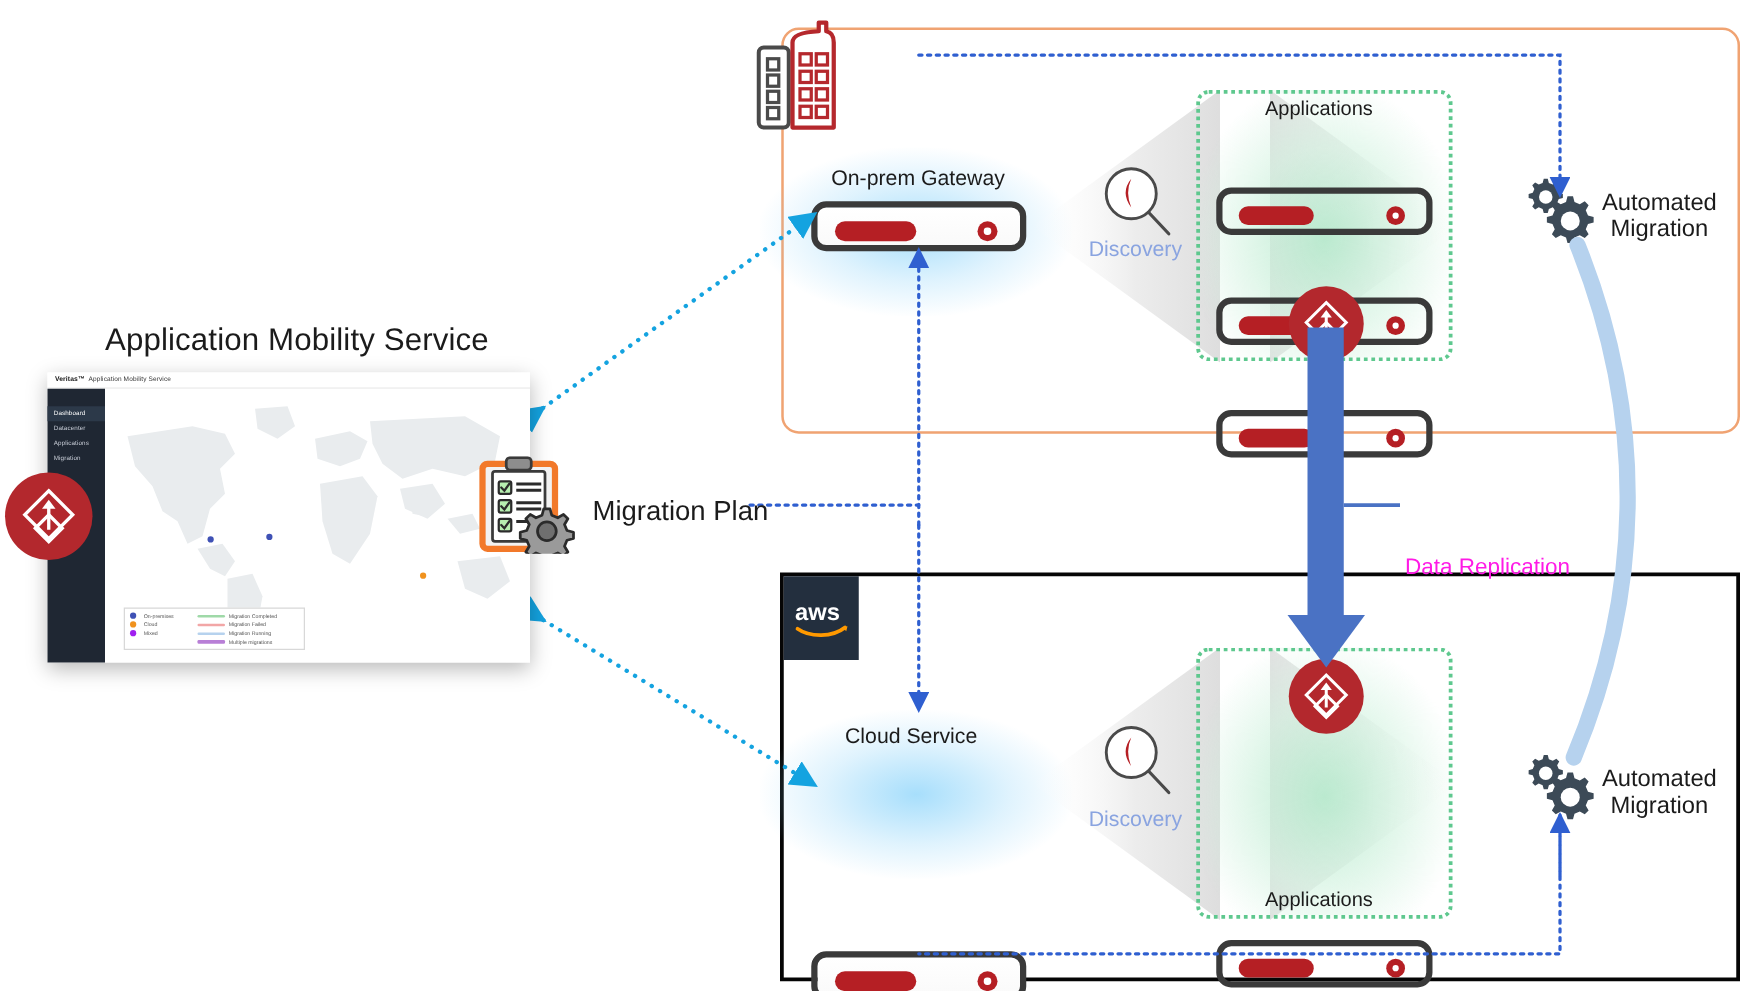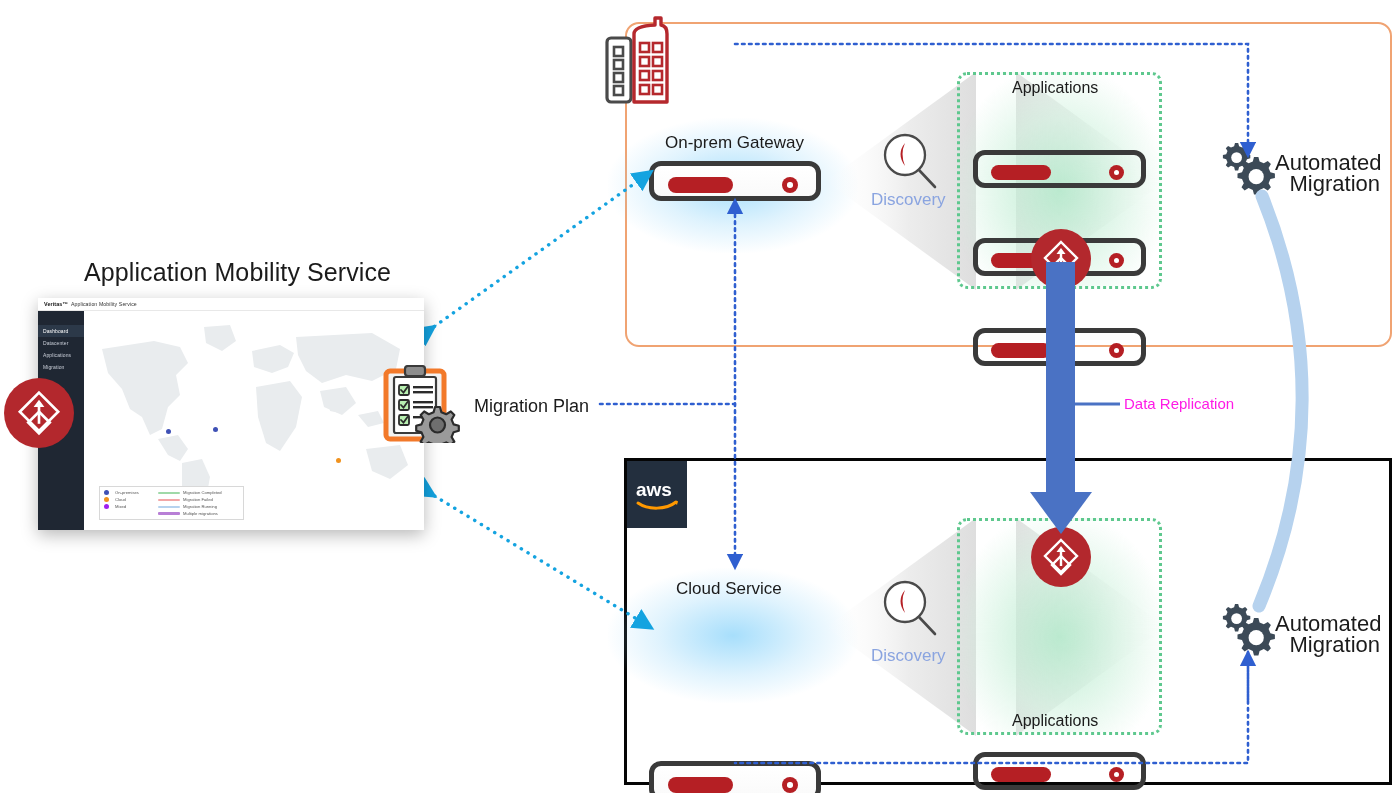--- a/index.html
+++ b/index.html
@@ -12,23 +12,23 @@
   #stage { position: relative; width: 1394px; height: 793px; background:#fff; }
 
   .abs { position: absolute; }
 
   
   .lbl { font-family:"Liberation Sans", sans-serif; color:#1b1b1b; white-space:nowrap; }
   .lbl-title      { font-size: 25px; letter-spacing:.1px; }
   .lbl-gateway    { font-size: 17px; }
   .lbl-apps       { font-size: 16px; }
   .lbl-discovery  { font-size: 17px; color:#8aa4e0; }
-  .lbl-autom      { font-size: 22px; line-height: 21px; text-align:right; white-space:normal; width:105px;}
-  .lbl-plan       { font-size: 18px; }
-  .lbl-repl       { font-size: 15px; color:#ff1ae6; }
+  .lbl-autom      { font-size: 19px; line-height: 21px; text-align:center; white-space:normal; width:105px;}
+  .lbl-plan       { font-size: 22px; }
+  .lbl-repl       { font-size: 18px; color:#ff1ae6;margin-top:48px; }
 
   
   .onprem-box {
     border: 2.5px solid #f0a372;
     border-radius: 14px;
     background: transparent;
   }
   .aws-box {
     border: 3px solid #050505;
     background: transparent;

